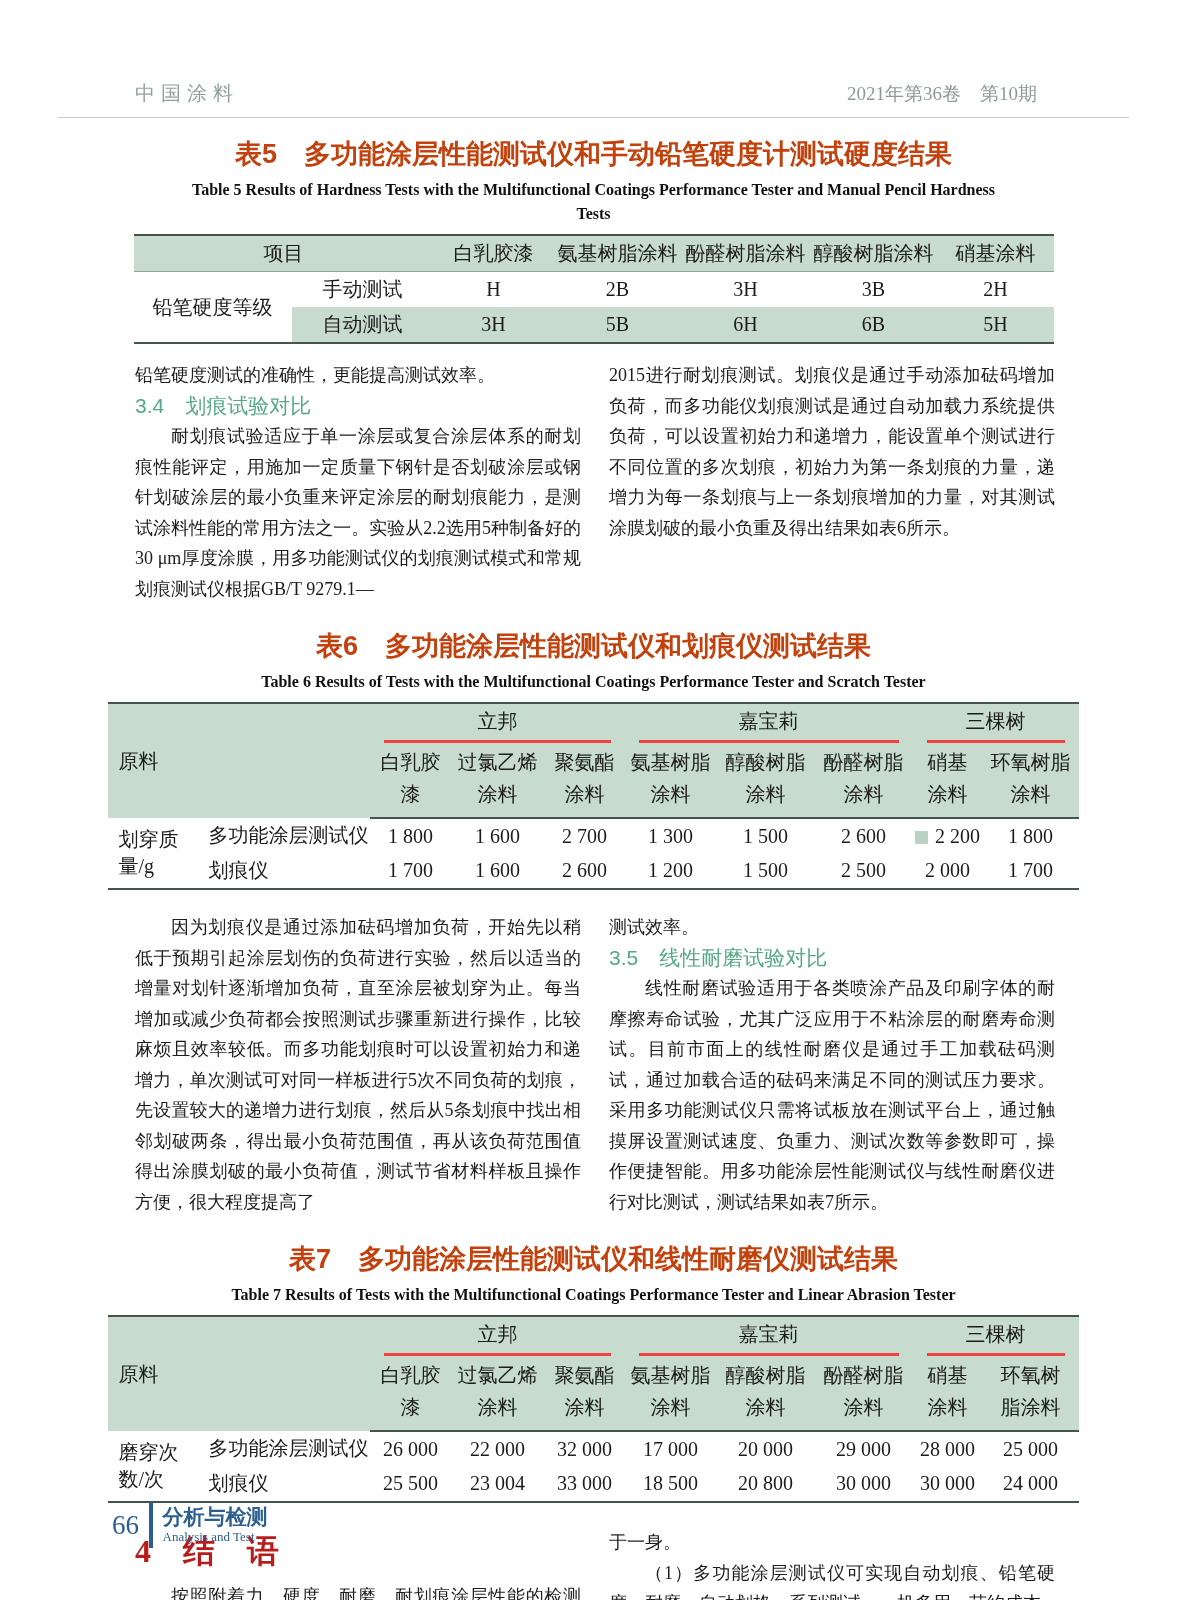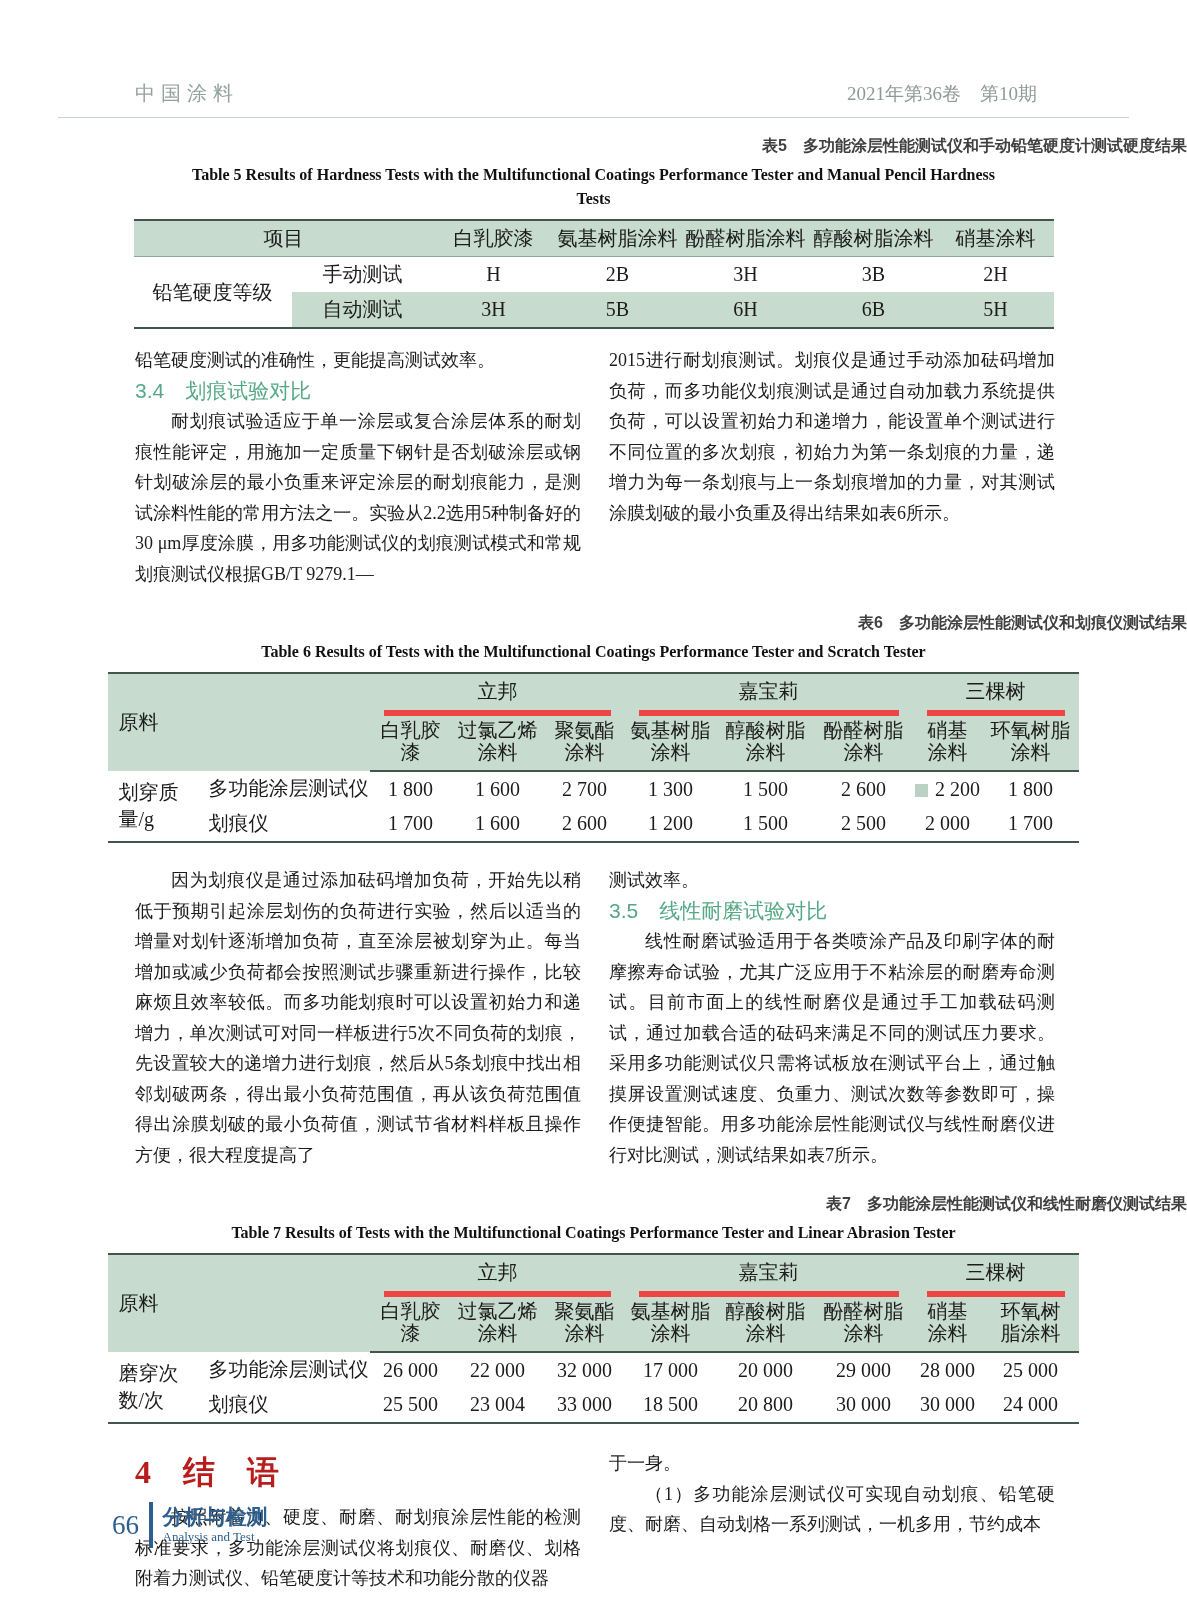--- a/index.html
+++ b/index.html
@@ -8,36 +8,36 @@
           font-family:"Liberation Serif", serif; color:#1c1c1c; overflow:hidden; }
 
   
   .page-head { display:flex; justify-content:space-between; align-items:flex-end;
                padding:80px 150px 10px 135px;text-align:right; }
   .journal-name { font-size:20px; color:#93a29b; letter-spacing:6px; }
   .issue-info { font-size:19px; color:#8f9a94; }
   .head-rule { border:none; border-top:1.5px solid #c9d2cd; margin:0 58px; }
 
   
-  .tbl-cap-cn { text-align:right; font-family:"Liberation Sans", sans-serif;
-                font-weight:700; font-size:16px; color:#404040; margin-top:18px; }
+  .tbl-cap-cn { text-align:center; font-family:"Liberation Sans", sans-serif;
+                font-weight:700; font-size:27px; color:#c2410c; margin-top:18px; }
   .tbl-cap-en { text-align:center; font-weight:700; font-size:16px; color:#111;
                 line-height:24px; margin-top:6px; }
 
   
   table.tbl { border-collapse:collapse; table-layout:fixed; width:920px;
               margin:8px auto 0 auto; font-size:20px;
               border-top:2.5px solid #43564e; border-bottom:2.5px solid #43564e; }
   table.tbl td { text-align:center; vertical-align:middle; padding:4px 2px; }
   .greenbg { background:#c7dbce; }
   .tbl5 .hdr td { border-bottom:1px solid #8fa89a; height:32px; }
   .tbl5 td { height:31px; }
   .tbl67 .grp-cell { padding:2px 0 0 0; }
-  .grpline { border-bottom:6px solid #ef4444; margin:0 14px; padding:2px 0 5px 0; }
-  .tbl67 .sub td { white-space:pre-line; line-height:22px; padding:3px 2px 7px 2px;
+  .grpline { border-bottom:3px solid #ef4444; margin:0 14px; padding:2px 0 5px 0; }
+  .tbl67 .sub td { white-space:pre-line; line-height:32px; padding:3px 2px 7px 2px;
                    border-bottom:2px solid #43564e; }
   .mat-cell { text-align:left !important; padding-left:10px !important; }
   .rowgrp { text-align:left !important; padding-left:10px !important; }
   .instr { text-align:left !important; padding-left:4px !important; }
   .tbl67 .data td { height:31px; }
   .sq { display:inline-block; width:13px; height:13px; background:#b9d2c3;
         margin-right:7px; vertical-align:-1px; }
 
   
   .cols { display:flex; gap:28px; padding:0 132px 0 135px; margin-top:16px; }

